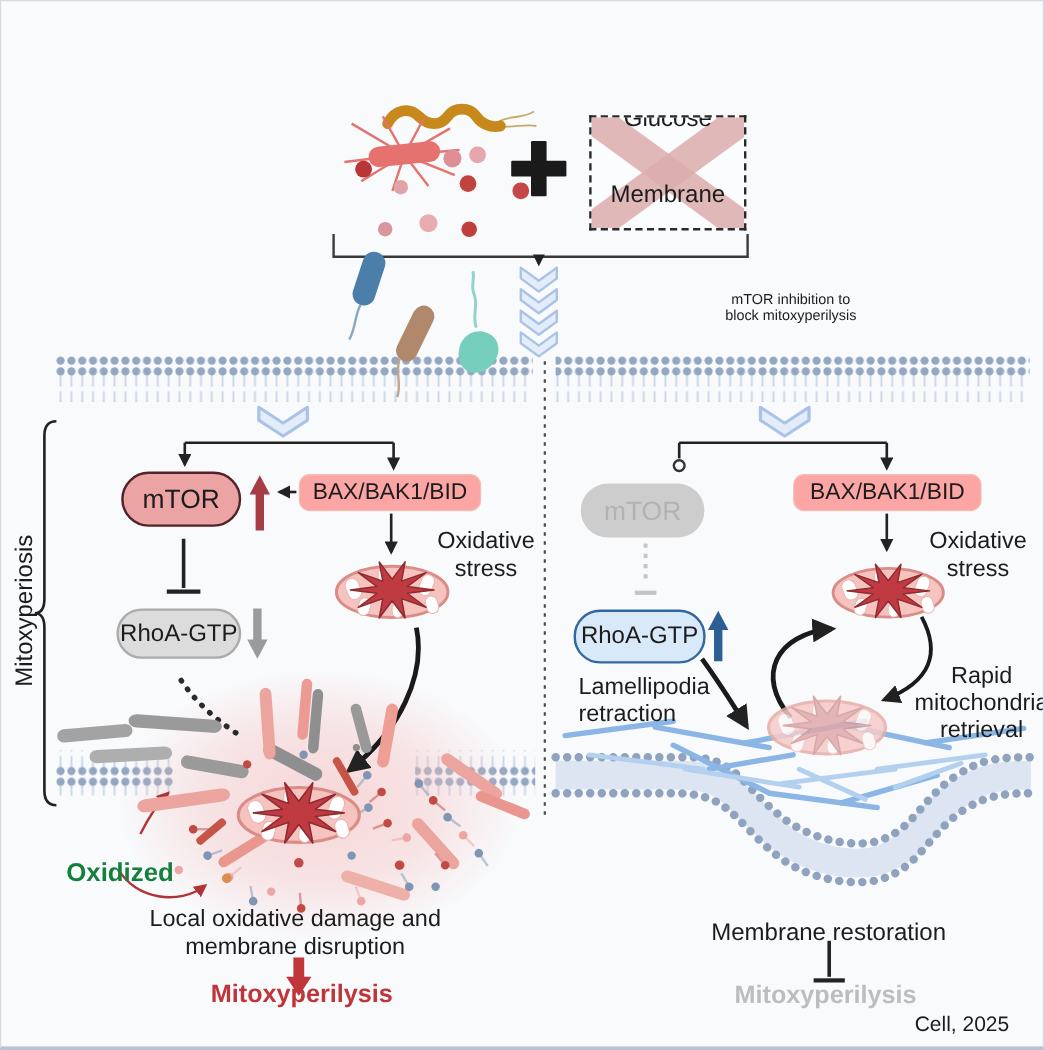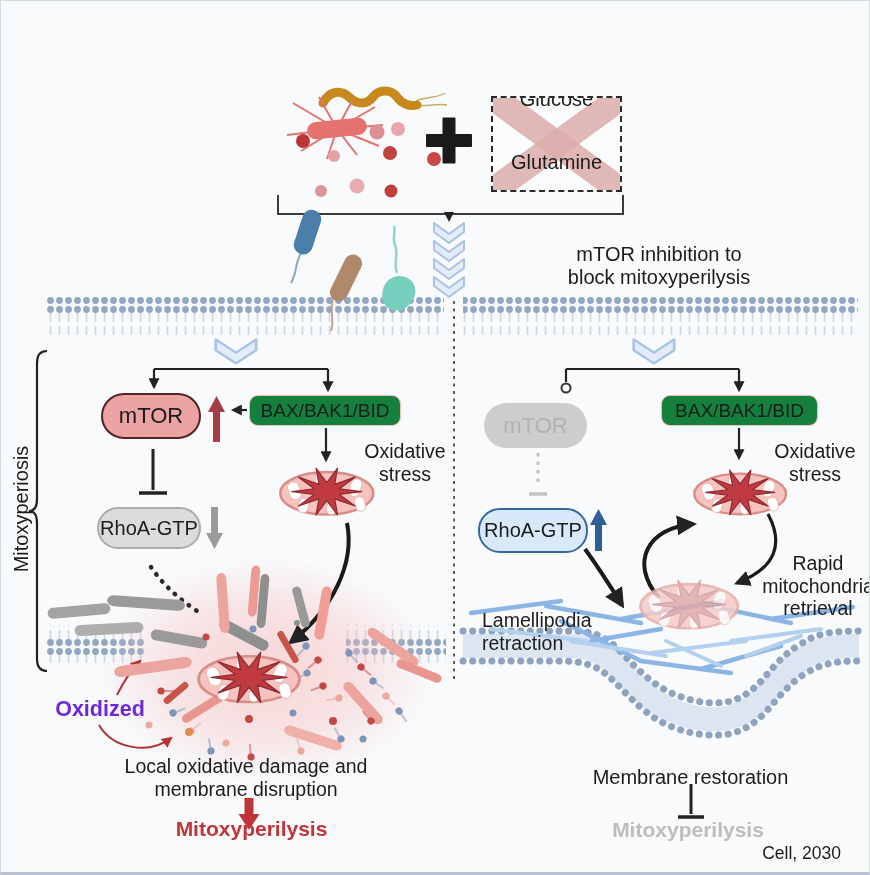--- a/index.html
+++ b/index.html
@@ -2,32 +2,32 @@
 <html><head>
 <meta charset="utf-8">
 <style>
   html,body{margin:0;padding:0;background:#e9ebef;}
   #fig{position:relative;width:870px;height:875px;background:#f8fafc;
        border:1px solid #d5d9e0;border-bottom:3px solid #b9c2d2;box-sizing:border-box;
        font-family:"Liberation Sans",sans-serif;color:#1c1c1c;overflow:hidden;}
   #gfx{position:absolute;left:0;top:0;z-index:1;}
   .lbl{position:absolute;z-index:3;white-space:pre-line;text-align:center;
        font-size:19.5px;line-height:1.16;color:#1c1c1c;}
-  .lbl.left{text-align:left;margin-top:48px;}
+  .lbl.left{text-align:left;}
   .bold{font-weight:bold;}
-  .red{color:#6d28d9;}
+  .red{color:#15803d;margin-top:18px;}
   .redstrong{color:#c0353a;}
   .grayed{color:#bdbdbd;}
   .box{position:absolute;z-index:3;display:flex;align-items:center;justify-content:center;
        box-sizing:border-box;}
   .box-mtor-l{left:100px;top:392px;width:100px;height:46px;border-radius:23px;
        background:#eba3a3;border:2.5px solid #53232a;font-size:22px;}
   .box-mtor-r{left:483px;top:402px;width:103px;height:45px;border-radius:23px;
        background:#cdcdcd;color:#b2b2b2;font-size:22px;}
-  .box-bax{height:31px;border-radius:9px;background:#15803d;border:1.5px solid #f1bfb9;font-size:19px;}
+  .box-bax{height:31px;border-radius:9px;background:#fca5a5;border:1.5px solid #f1bfb9;font-size:19px;}
   .box-bax-l{left:248px;top:394px;width:152px;}
   .box-bax-r{left:660px;top:394px;width:157px;}
   .box-rhoa-l{left:96px;top:506px;width:104px;height:42px;border-radius:21px;
        background:#dcdcdc;border:2px solid #ababab;font-size:20px;}
   .box-rhoa-r{left:477px;top:507px;width:110px;height:45px;border-radius:22px;
        background:#d8e9f9;border:2.5px solid #33689f;font-size:20px;}
   .metbox{position:absolute;left:490px;top:95px;width:127px;height:92px;z-index:3;
        border:2px dashed #2a2a2a;background:#fbfcfd;display:flex;flex-direction:column;
        align-items:center;justify-content:center;overflow:hidden;}
   .metbox .xbar{position:absolute;left:50%;top:50%;width:170px;height:26px;background:#dcabab;
@@ -304,25 +304,25 @@
   </g>
 
   <path d="M46,350 Q36,350 36,362 L36,498 Q36,510 28,510 Q36,510 36,522 L36,658 Q36,670 46,670" fill="none" stroke="#222" stroke-width="2.2"></path>
 </svg>
 
 
 <div class="metbox">
   <div class="xbar xa"></div>
   <div class="xbar xb"></div>
   <span>Glucose</span>
-  <span>Glutamine</span>
+  <span>Membrane</span>
   <span>Pyruvate</span>
 </div>
 
-<div class="lbl" style="left:548px;top:242px;width:220px;font-size:20px">mTOR inhibition to
+<div class="lbl" style="left:548px;top:242px;width:220px;font-size:12px">mTOR inhibition to
 block mitoxyperilysis</div>
 
 <div class="sidelabel">Mitoxyperiosis</div>
 
 <div class="box box-mtor-l">mTOR</div>
 <div class="box box-bax box-bax-l">BAX/BAK1/BID</div>
 <div class="box box-rhoa-l">RhoA-GTP</div>
 
 <div class="box box-mtor-r">mTOR</div>
 <div class="box box-bax box-bax-r">BAX/BAK1/BID</div>
@@ -338,15 +338,15 @@
 <div class="lbl" style="left:758px;top:439px;width:112px">Oxidative
 stress</div>
 <div class="lbl left" style="left:481px;top:560px;width:140px">Lamellipodia
 retraction</div>
 <div class="lbl" style="left:752px;top:551px;width:130px">Rapid
 mitochondria
 retrieval</div>
 <div class="lbl" style="left:572px;top:765px;width:235px;font-size:20px">Membrane restoration</div>
 <div class="lbl bold grayed" style="left:602px;top:817px;width:170px;font-size:21px">Mitoxyperilysis</div>
 
-<div class="credit">Cell, 2030</div>
+<div class="credit">Cell, 2025</div>
 
 </div>
 
 </body></html>

